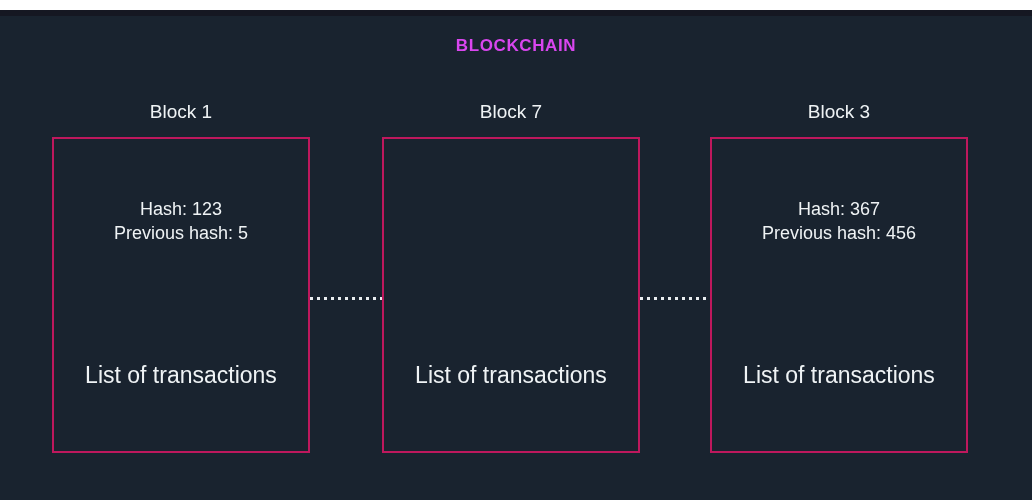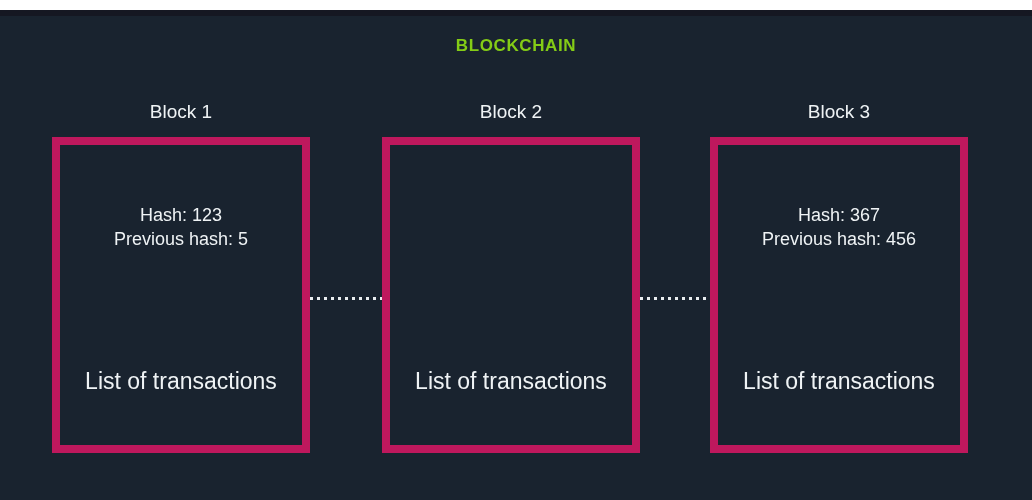--- a/index.html
+++ b/index.html
@@ -16,21 +16,21 @@
   .canvas {
     position: relative;
     height: 484px;
     background: #19232f;
   }
   .title {
     position: absolute;
     top: 20px; left: 0;
     width: 100%;
     text-align: center;
-    color: #84cc16;
+    color: #d946ef;
     font-size: 17px;
     font-weight: bold;
     letter-spacing: 0.6px;
     line-height: 20px;
   }
   .block-group {
     position: absolute;
     top: 84px;
     width: 258px;
   }
@@ -38,21 +38,21 @@
     text-align: center;
     font-size: 19px;
     line-height: 24px;
     color: #eff3f5;
     margin-bottom: 13px;
   }
   .block-box {
     position: relative;
     box-sizing: border-box;
     height: 316px;
-    border: 8px solid #be185d;
+    border: 2px solid #be185d;
   }
   .hash-group {
     position: absolute;
     top: 58px; left: 0; right: 0;
     text-align: center;
     color: #eff3f5;
     font-size: 18px;
     line-height: 24px;
   }
   .tx-label {
@@ -93,21 +93,21 @@
           <div>Hash: 123</div>
           <div>Previous hash: 5</div>
         </div>
         <div class="tx-label">List of transactions</div>
       </div>
     </div>
 
     <div class="connector conn-1"></div>
 
     <div class="block-group pos-2">
-      <div class="block-label">Block 2</div>
+      <div class="block-label">Block 7</div>
       <div class="block-box">
         <div class="tx-label">List of transactions</div>
       </div>
     </div>
 
     <div class="connector conn-2"></div>
 
     <div class="block-group pos-3">
       <div class="block-label">Block 3</div>
       <div class="block-box">

